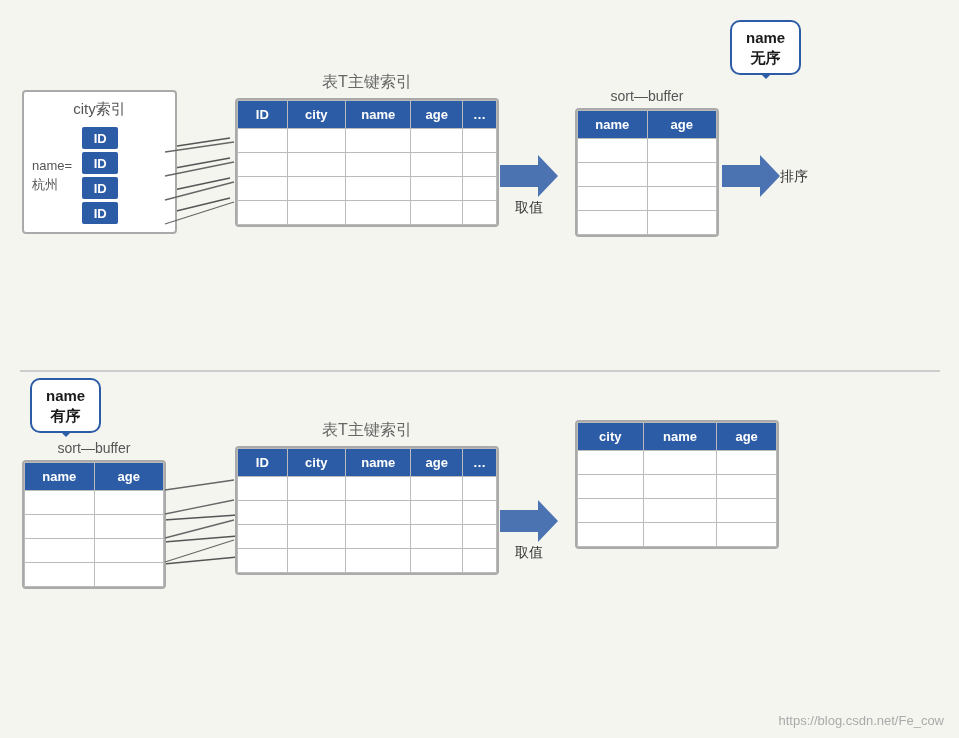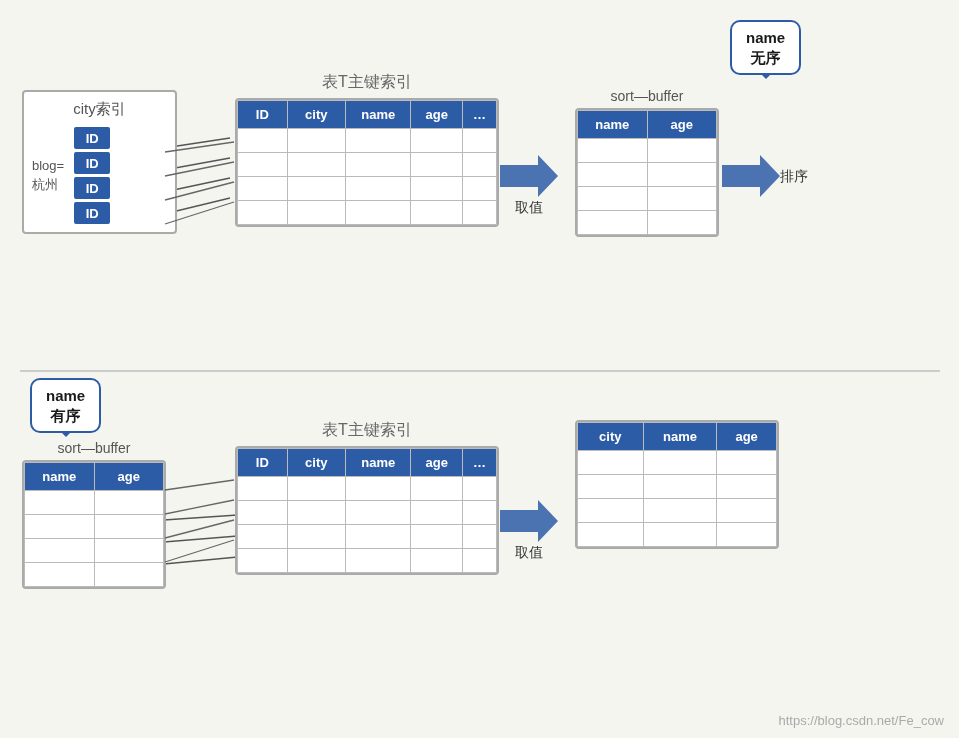--- a/index.html
+++ b/index.html
@@ -123,21 +123,21 @@
 <div style="position:absolute; top:20px; left:730px;">
   <div class="speech-bubble" style="font-size:15px; line-height:1.3; padding:6px 14px;">
     <span>name</span><br>
     <span>无序</span>
   </div>
 </div>
 
 <div style="position:absolute; top:90px; left:22px; border:2px solid #aaa; background:#fff; border-radius:4px; width:155px; padding:8px;">
   <div style="text-align:center; font-size:15px; color:#555; margin-bottom:8px;">city索引</div>
   <div style="display:flex; align-items:center; gap:6px;">
-    <div style="font-size:13px; color:#555; line-height:1.4; white-space:pre-line;">blog=
+    <div style="font-size:13px; color:#555; line-height:1.4; white-space:pre-line;">name=
 杭州</div>
     <div style="display:flex; flex-direction:column; gap:3px; margin-left:4px;">
       <div class="id-cell">ID</div>
       <div class="id-cell">ID</div>
       <div class="id-cell">ID</div>
       <div class="id-cell">ID</div>
     </div>
   </div>
 </div>
 

